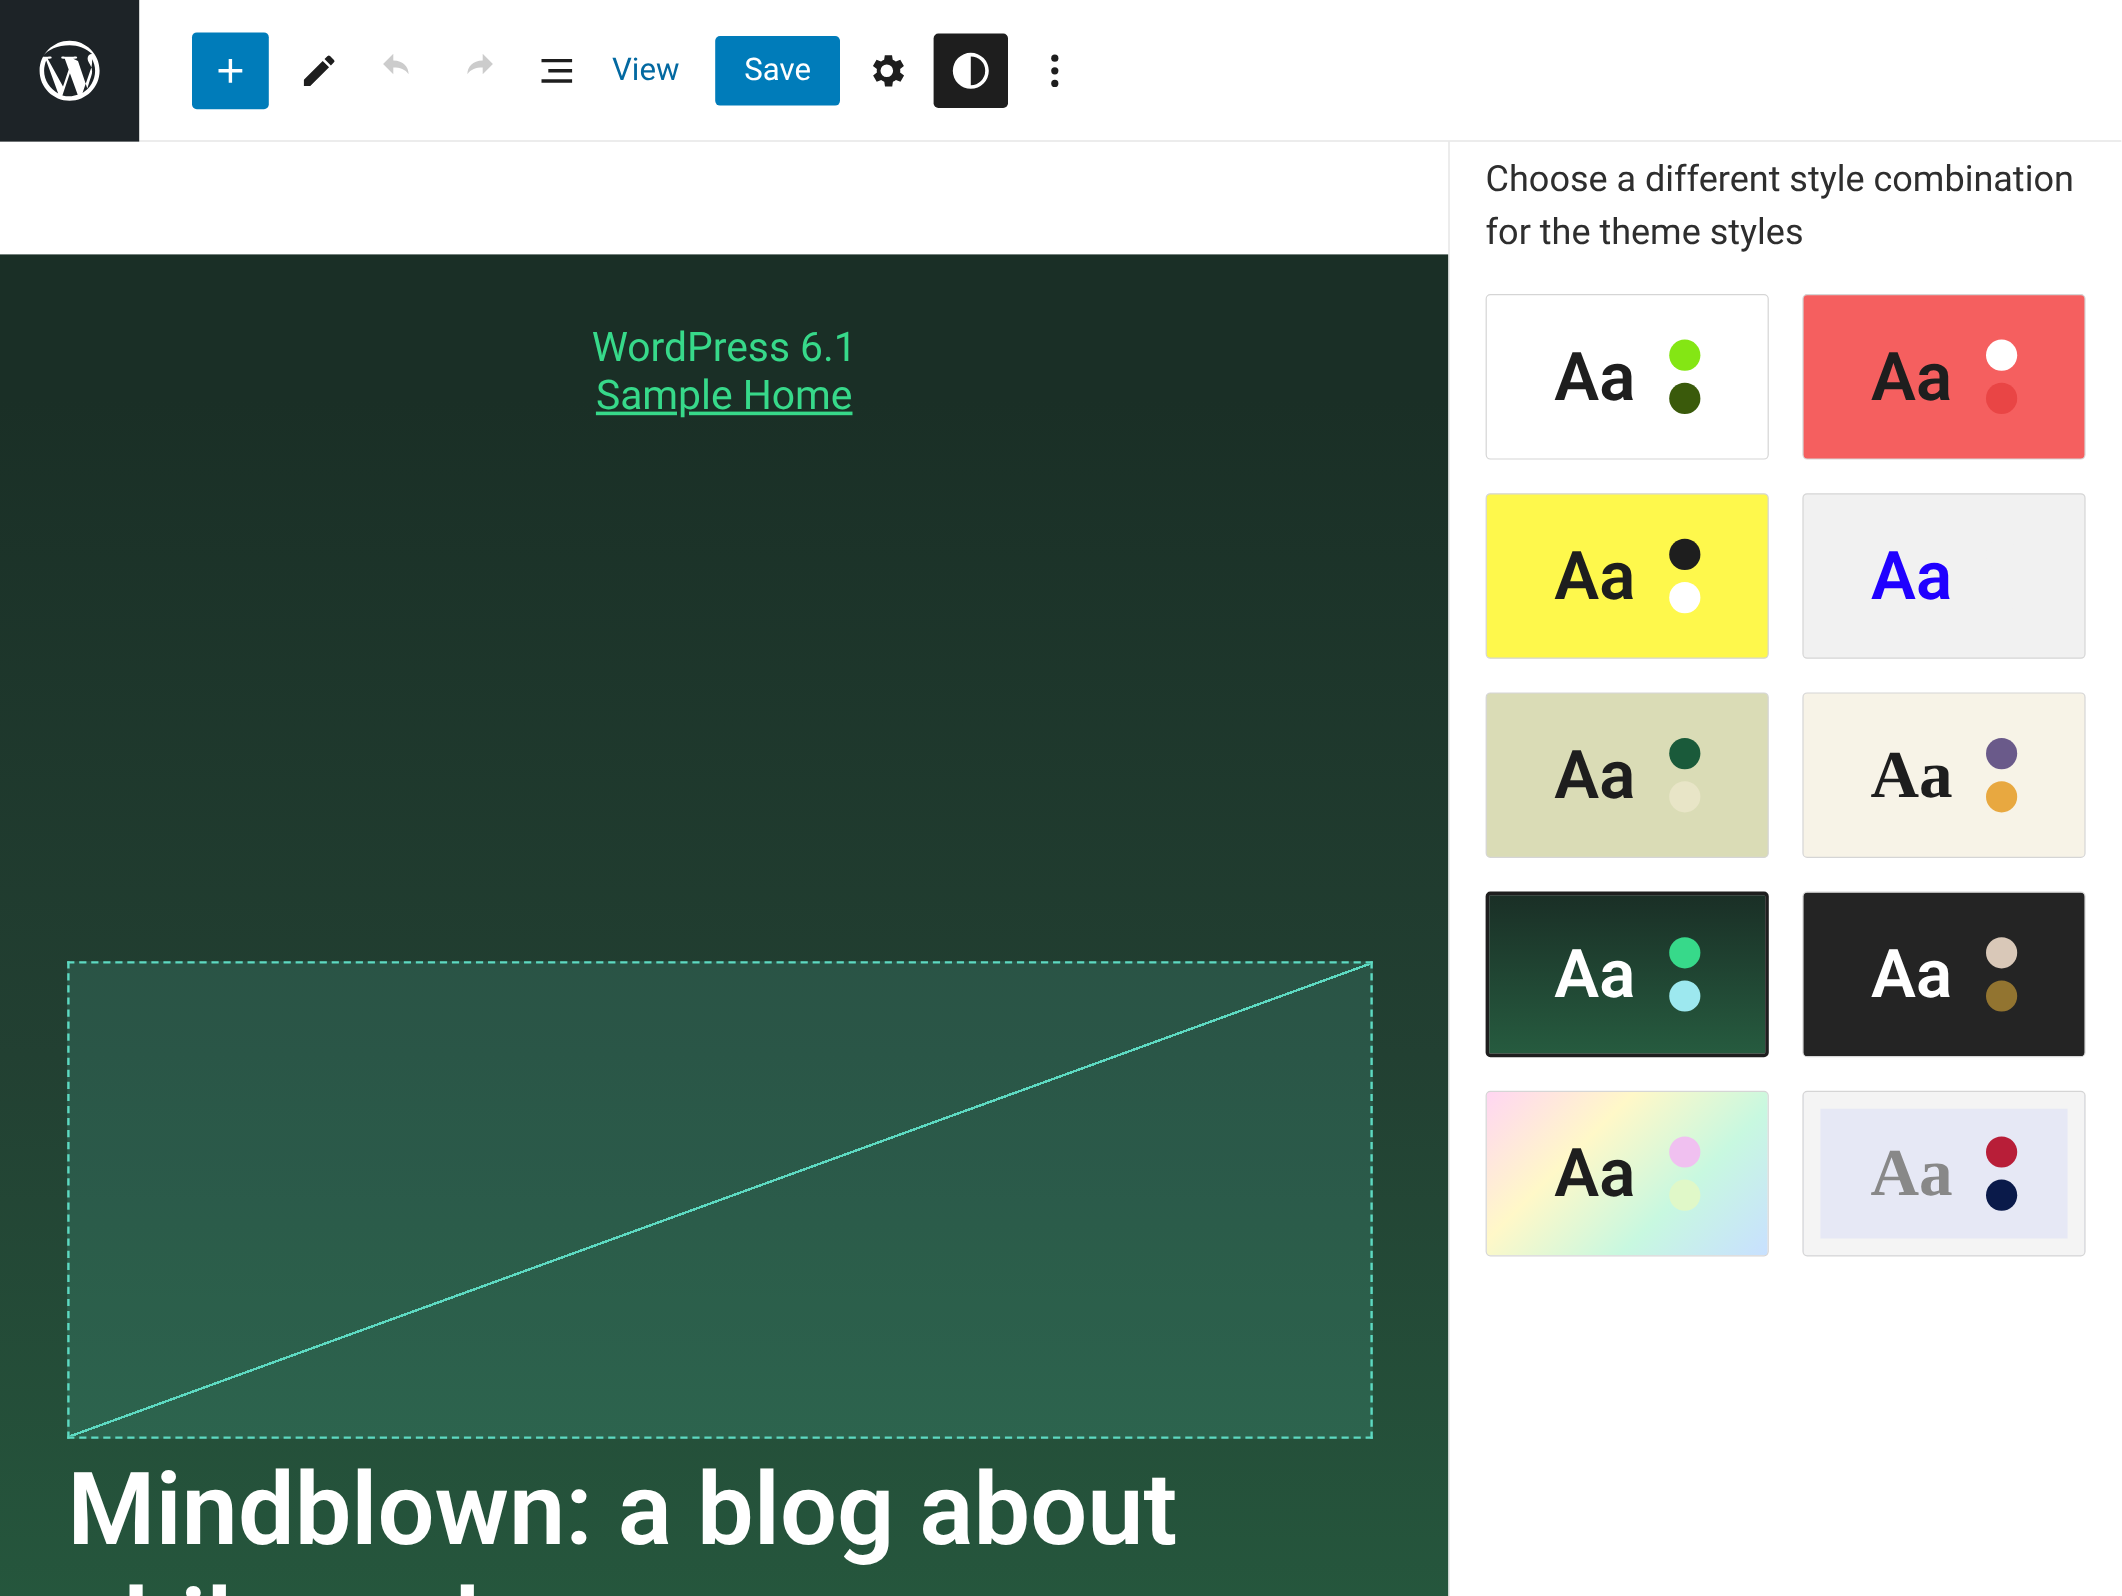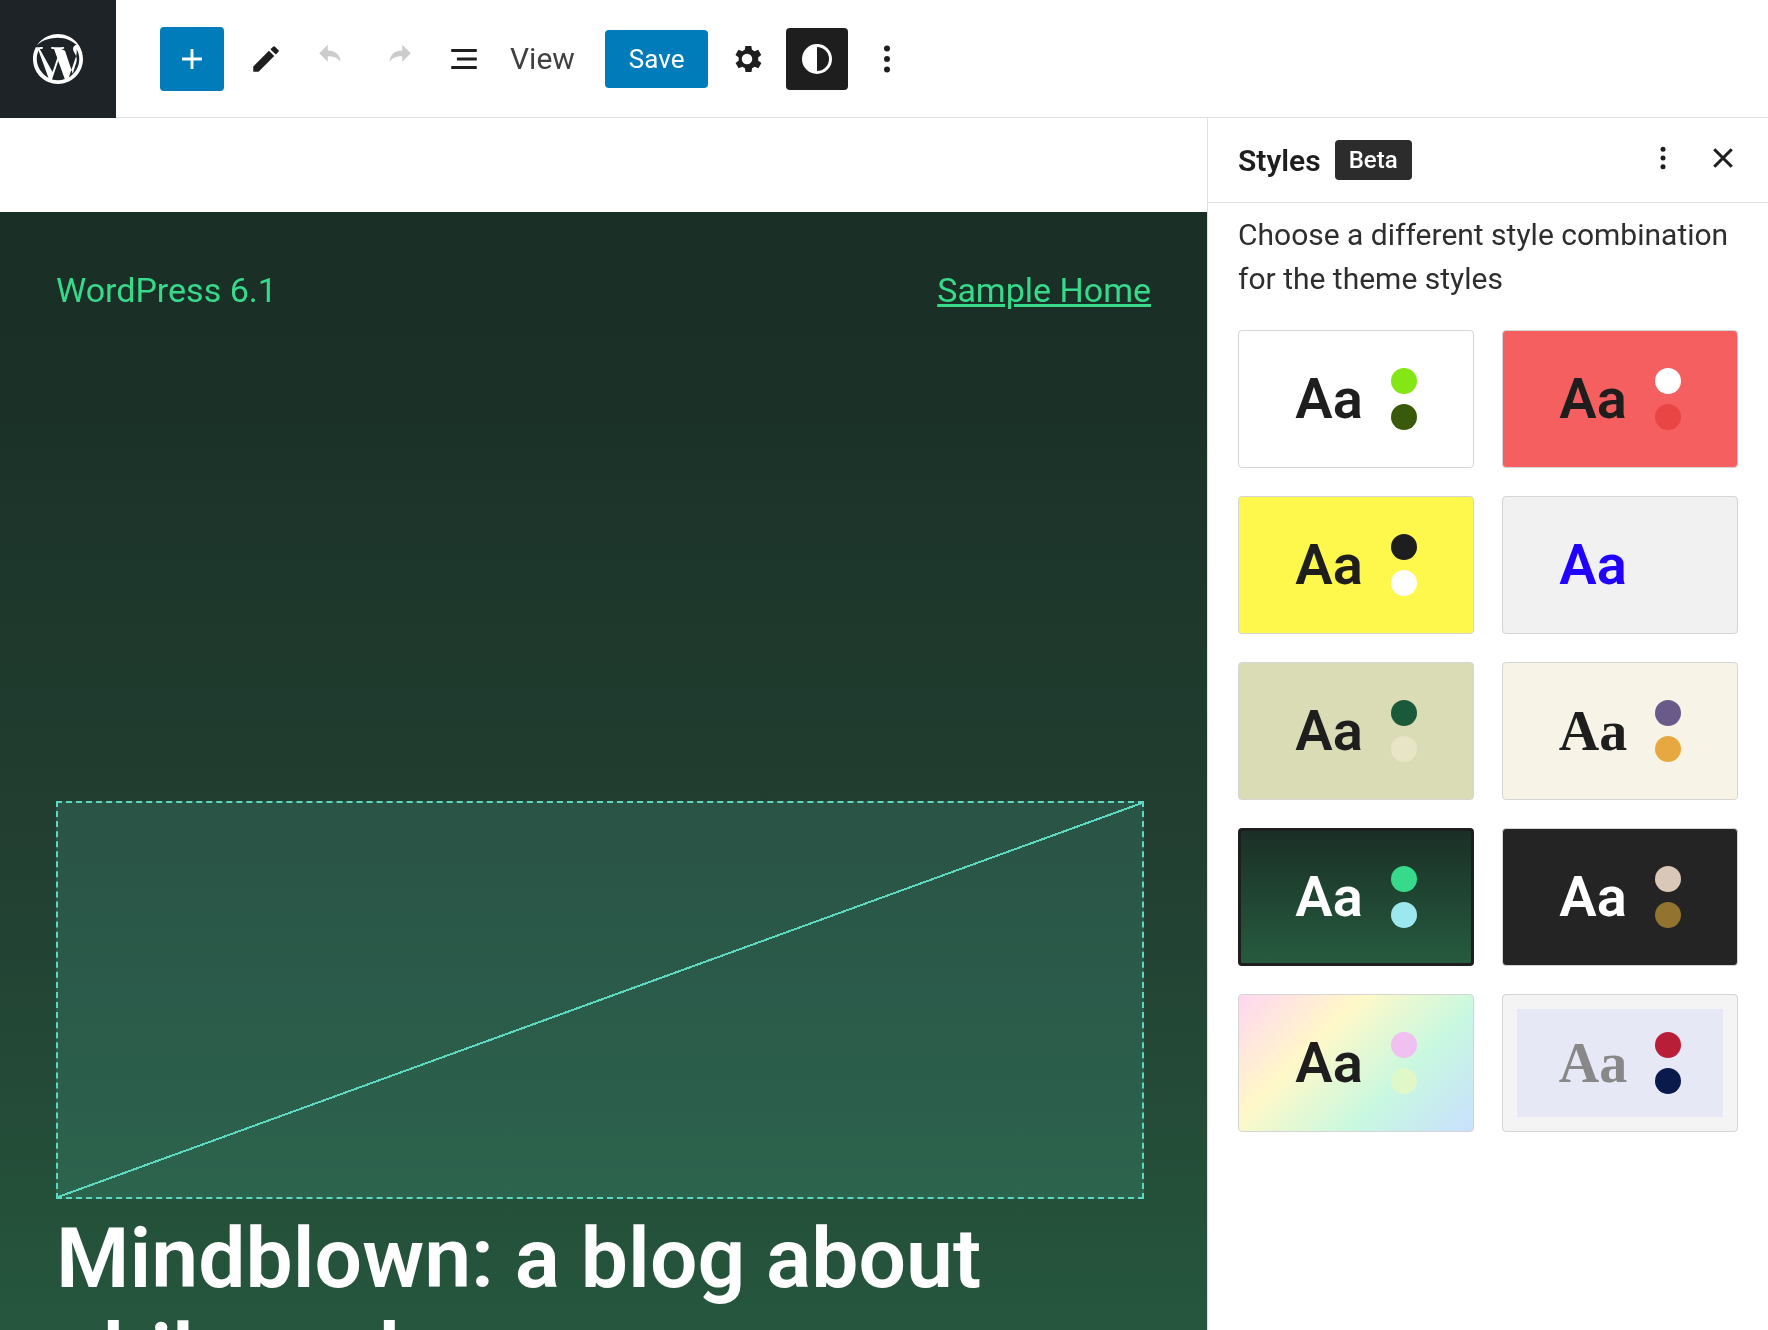--- a/index.html
+++ b/index.html
@@ -14,32 +14,32 @@
 .btn-add svg { width: 34px; height: 34px; fill: #fff; }
 .tool-icon { width: 48px; height: 48px; display: flex; align-items: center; justify-content: center; cursor: pointer; }
 .tool-icon svg { width: 34px; height: 34px; }
 .tool-icon.disabled svg { fill: #ccc; }
 
 .toolbar-center { flex: 1; display: flex; align-items: center; justify-content: center; gap: 12px; }
 .center-title { font-size: 30px; font-weight: 400; color: #1e1e1e; }
 .center-chev svg { width: 28px; height: 28px; fill: #1e1e1e; }
 
 .toolbar-right { display: flex; align-items: center; gap: 8px; padding-right: 20px; }
-.link-view { color: #404040; font-size: 30px; padding: 14px 22px; cursor: pointer; }
+.link-view { color: #0369a1; font-size: 26px; padding: 14px 22px; cursor: pointer; }
 .btn-save { background: #007cba; color: #fff; font-size: 26px; padding: 14px 24px; border-radius: 4px; cursor: pointer; }
 .icon-btn { width: 62px; height: 62px; display: flex; align-items: center; justify-content: center; cursor: pointer; border-radius: 4px; }
 .icon-btn svg { width: 36px; height: 36px; }
 .icon-btn.dark { background: #1e1e1e; }
 .icon-btn.dark svg { fill: #fff; }
 
 
 .main { display: flex; height: calc(100% - 118px); }
 .canvas { flex: 1; border-right: 1px solid #e0e0e0; overflow: hidden; position: relative; }
 .canvas-inner { background: linear-gradient(180deg, #1a2f26 0%, #1a2f26 10%, #224032 55%, #265b3f 100%); height: 100%; margin-top: 94px; padding: 58px 56px 0 56px; position: relative; }
-.site-header { display: flex; justify-content: space-between; align-items: center; margin-bottom: 280px; }
+.site-header { display: flex; justify-content: space-between; align-items: center; margin-bottom: 280px; flex-direction: column; }
 .site-title { color: #37d98a; font-size: 34px; font-weight: 400; }
 .site-nav { color: #37d98a; font-size: 34px; text-decoration: underline; }
 
 .placeholder-block { position: absolute; left: 56px; top: 608px; transform: translateY(-50%); margin-top: 180px; width: 1088px; height: 398px; border: 2px dashed #5dd9c1; background: rgba(93,217,193,0.15); }
 .placeholder-block::before { content: ""; position: absolute; left: 0; top: 0; right: 0; bottom: 0; background: linear-gradient(to bottom right, transparent calc(50% - 1px), #5dd9c1 calc(50% - 1px), #5dd9c1 calc(50% + 1px), transparent calc(50% + 1px)); }
 
 .page-heading { position: absolute; left: 56px; bottom: 20px; color: #fff; font-size: 84px; font-weight: 600; line-height: 1.15; }
 
 
 .sidebar { width: 560px; overflow-y: auto; }
@@ -136,40 +136,20 @@
       <div class="site-header">
         <div class="site-title">WordPress 6.1</div>
         <div class="site-nav">Sample Home</div>
       </div>
       <div class="placeholder-block"></div>
       <div class="page-heading">Mindblown: a blog about philosophy.</div>
     </div>
   </div>
 
   <div class="sidebar">
-    <div class="sb-header">
-      <div class="sb-title-wrap">
-        <span class="sb-title">Styles</span>
-        <span class="beta-badge">Beta</span>
-      </div>
-      <div class="sb-header-icons">
-        <span class="ic">
-          <svg viewBox="0 0 24 24">
-              <circle cx="12" cy="5" r="2"></circle>
-              <circle cx="12" cy="12" r="2"></circle>
-              <circle cx="12" cy="19" r="2"></circle>
-            </svg>
-        </span>
-        <span class="ic">
-          <svg viewBox="0 0 24 24">
-              <path d="M5 5l14 14M19 5L5 19" stroke="#1e1e1e" stroke-width="2.5" fill="none"></path>
-            </svg>
-        </span>
-      </div>
-    </div>
 
     <div class="browse-desc">Choose a different style combination for the theme styles</div>
 
     <div class="style-grid" id="style-grid">
         <div class="style-card" style="background: rgb(255, 255, 255);">
           <span class="card-aa" style="color: rgb(30, 30, 30);">Aa</span>
           <span class="card-dots">
             <span class="dot" style="background: rgb(132, 230, 20);"></span>
             <span class="dot" style="background: rgb(58, 90, 11);"></span>
           </span>

